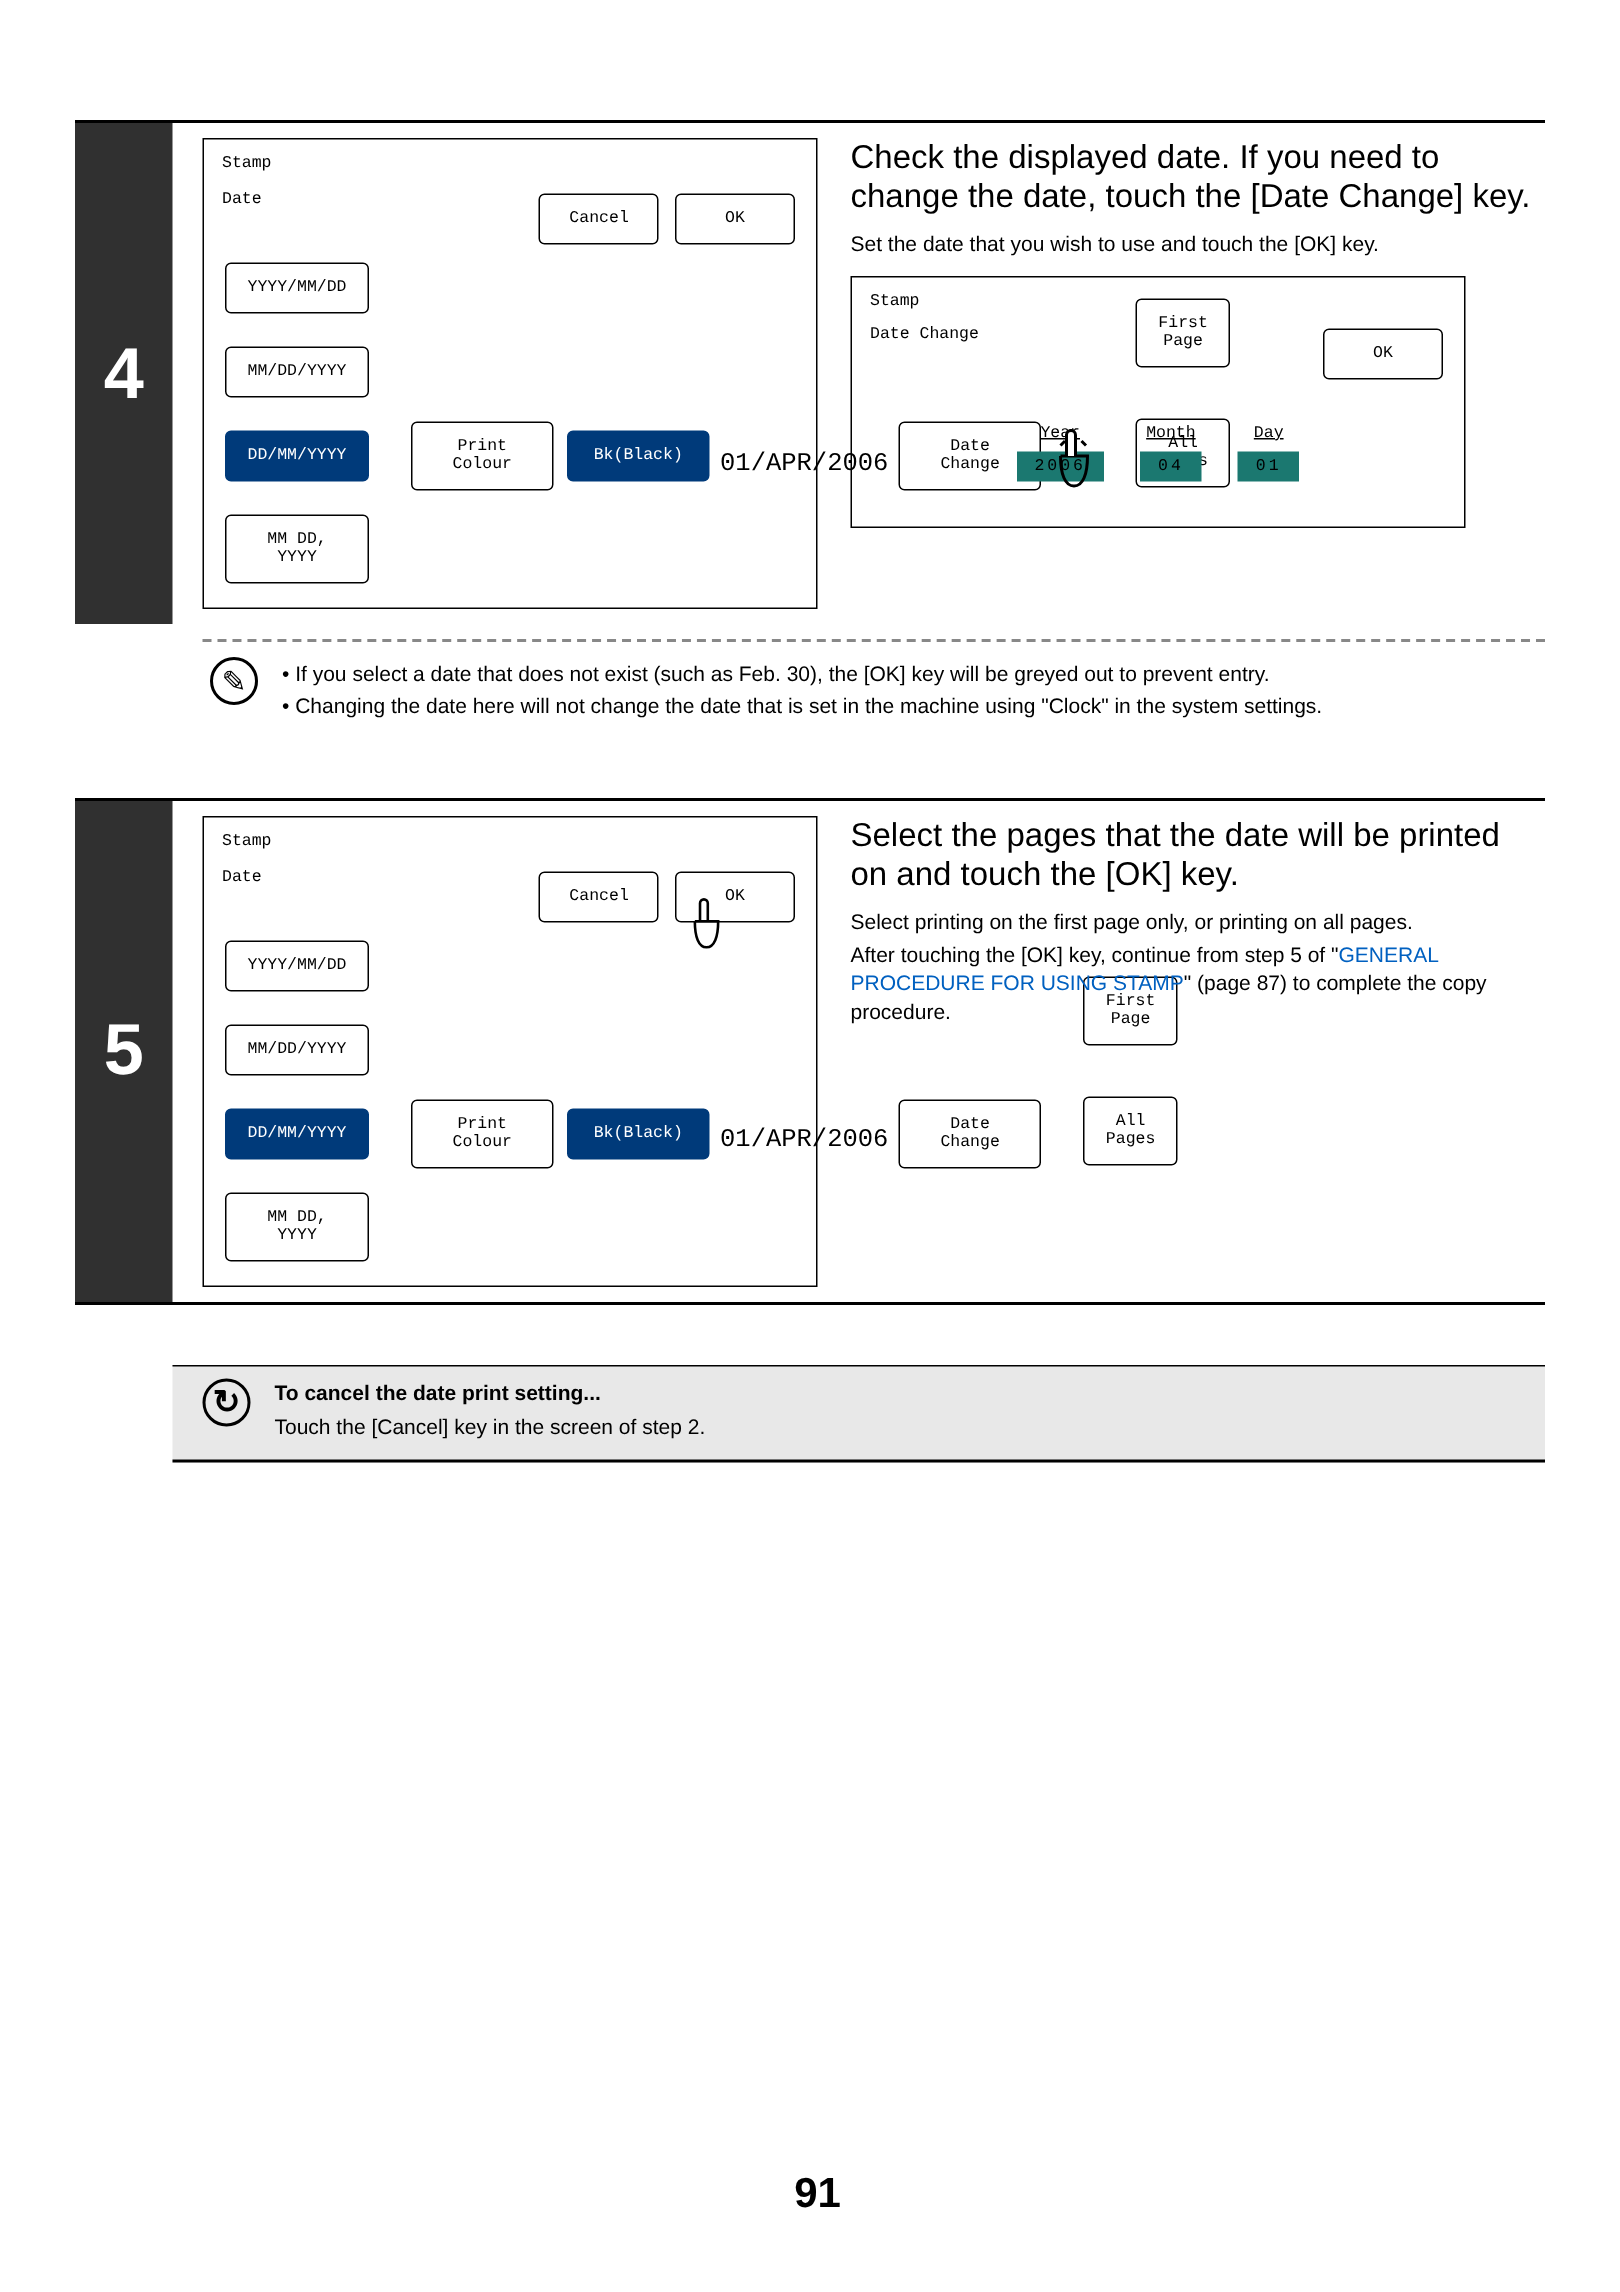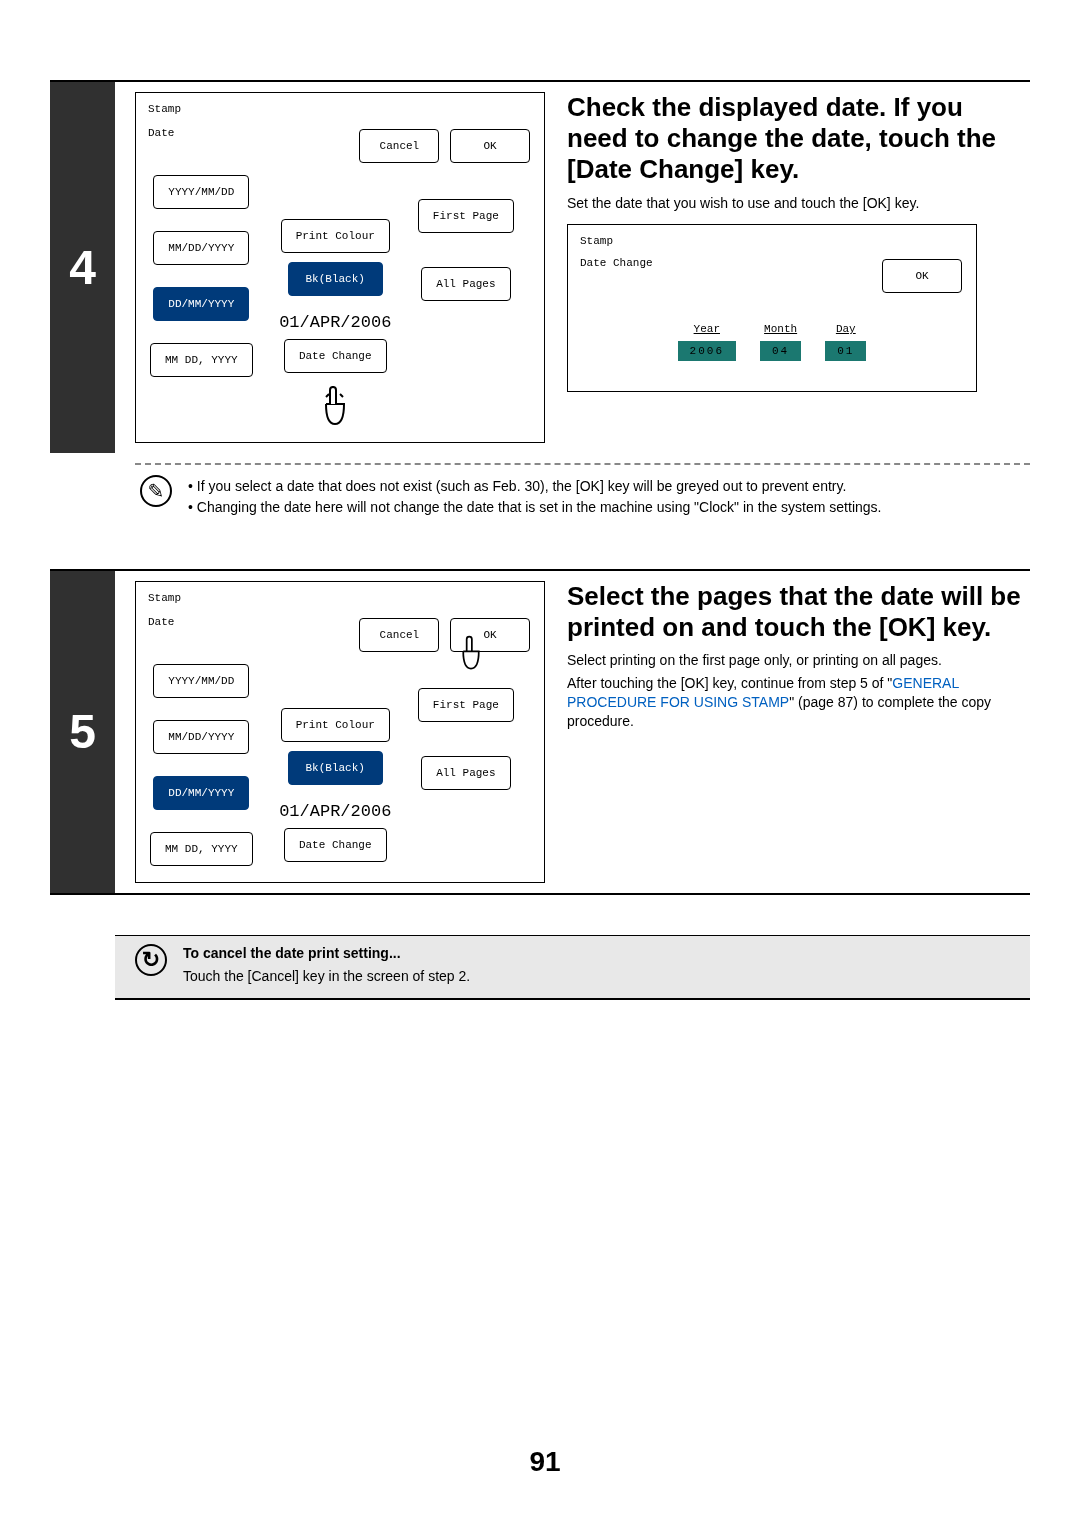--- a/index.html
+++ b/index.html
@@ -12,41 +12,41 @@
     font-size: 14px;
     position: relative;
     background: #fff;
   }
   .step-row { display: flex; align-items: stretch; }
   .step-num-col { width: 65px; background: #303030; color: #fff; display: flex; align-items: center; justify-content: center; font-size: 48px; font-weight: bold; }
   .step-body { flex: 1; padding: 10px 0 10px 20px; }
   .step-body-inner { display: flex; gap: 22px; }
   .screenshot-col { flex-shrink: 0; }
   .text-col { flex: 1; }
-  h2.step-title { font-size: 26px; margin: 0 0 8px 0; font-weight: bold; line-height: 1.2; }
+  h2.step-title { font-size: 22px; margin: 0 0 8px 0; font-weight: normal; line-height: 1.2; }
   p { margin: 0 0 4px 0; line-height: 1.35; }
   a.link { color: #0060c0; text-decoration: none; }
   .dashed-sep { border: none; border-top: 2px dashed #888; margin: 10px 0 10px 85px; }
   .note-row { display: flex; align-items: flex-start; padding-left: 90px; gap: 16px; margin-bottom: 20px; }
   .note-icon { width: 32px; height: 32px; border: 2px solid #000; border-radius: 50%; display: flex; align-items: center; justify-content: center; font-size: 20px; }
   .note-list { flex: 1; }
   .note-list p { margin: 2px 0; }
   .cancel-box-full { background: #e8e8e8; border-top: 1px solid #000; border-bottom: 2px solid #000; padding: 8px 20px; display: flex; align-items: flex-start; gap: 16px; margin-top: 40px; }
   .back-icon { width: 32px; height: 32px; border: 2px solid #000; border-radius: 50%; display: flex; align-items: center; justify-content: center; font-size: 22px; font-weight: bold; }
   .page-num { text-align: center; font-size: 28px; font-weight: bold; position: absolute; bottom: 50px; left: 10px; right: 0; }
 
   
   .panel { border: 1px solid #000; width: 410px; padding: 10px 12px 14px 12px; font-family: "Courier New", monospace; font-size: 11px; }
   .panel-row { display: flex; justify-content: space-between; align-items: flex-start; }
   .btn { border: 1px solid #000; border-radius: 4px; padding: 10px 14px; background: #fff; display: inline-block; margin: 2px; text-align: center; }
   .btn.sel { background: #003a7a; color: #fff; border-color: #003a7a; }
   .btn.w { min-width: 80px; }
   .btn-col { display: flex; flex-direction: column; align-items: center; gap: 18px; }
   .btn-col .btn { min-width: 95px; }
-  .mid-col { display: flex; flex-direction: column; align-items: center; gap: 5px; margin-top: 44px; }
+  .mid-col { display: flex; flex-direction: row; align-items: center; gap: 5px; margin-top: 44px; }
   .mid-col .btn { min-width: 95px; }
   .right-col { display: flex; flex-direction: column; align-items: center; gap: 30px; }
   .stamp-lbl { margin-bottom: 12px; }
   .date-val { font-size: 17px; margin-top: 10px; }
 
   .finger {
     width: 30px; height: 44px; position: relative; margin-top: 4px;
   }
   .finger svg { display: block; }
 

